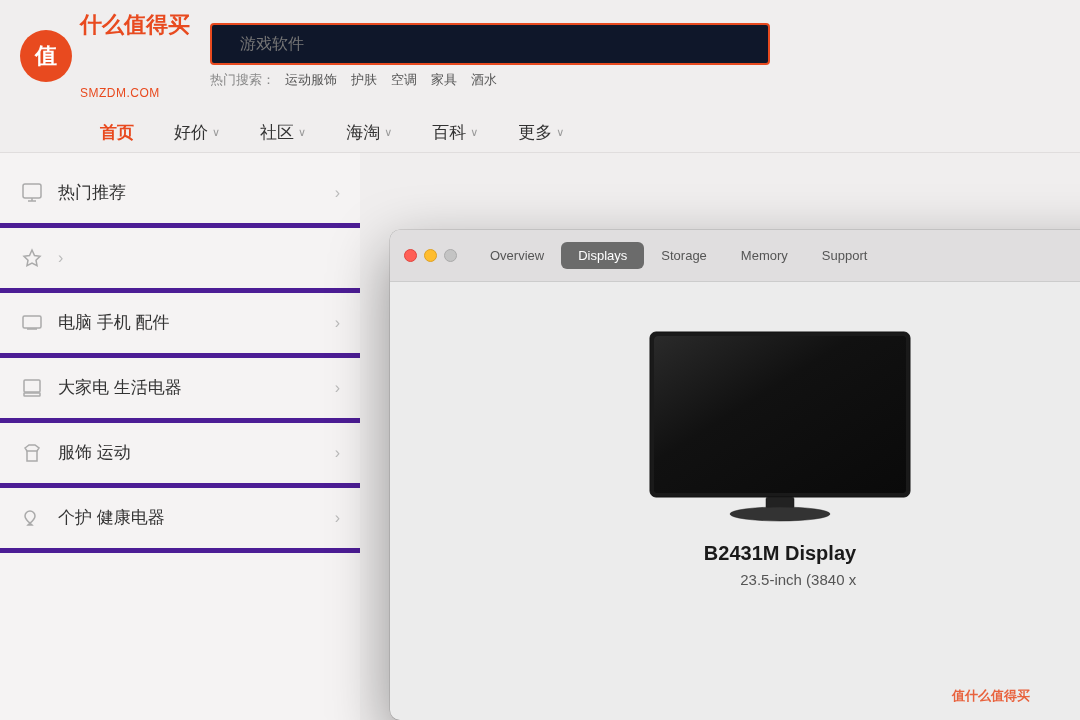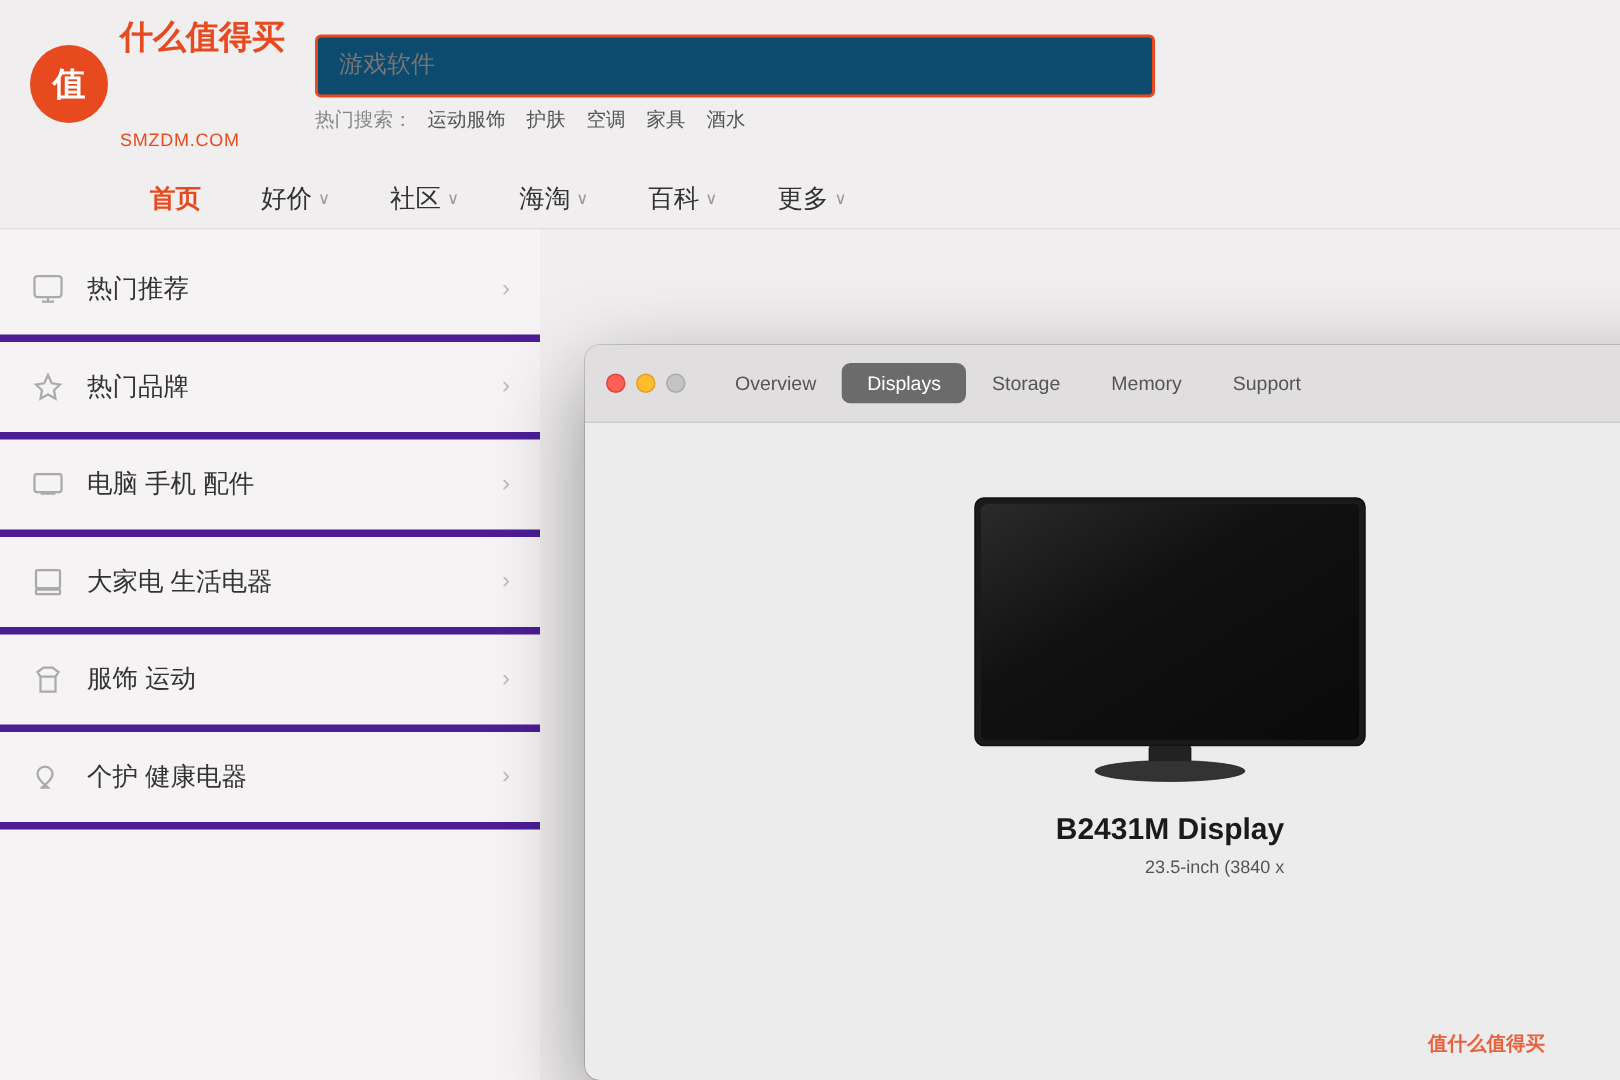--- a/index.html
+++ b/index.html
@@ -71,23 +71,23 @@
     
     .smzdm-search-area {
       flex: 1;
       max-width: 560px;
     }
 
     .smzdm-search-box {
       width: 100%;
       border: 2px solid #e84a1f;
       border-radius: 4px;
-      padding: 10px 14px;
+      padding: 10px 28px;
       font-size: 16px;
-      background: #0c4a6e;
+      background: #0f172a;
       color: #999;
       outline: none;
     }
 
     .smzdm-hot-search {
       display: flex;
       align-items: center;
       gap: 10px;
       margin-top: 6px;
       font-size: 13px;
@@ -272,21 +272,21 @@
     }
 
     .product-name {
       font-size: 20px;
       font-weight: bold;
       color: #1a1a1a;
       margin-bottom: 6px;
     }
 
     .product-spec {
-      font-size: 12px;
+      font-size: 15px;
       color: #555;
     }
 
     
     .watermark {
       position: absolute;
       bottom: 15px;
       right: 50px;
       font-size: 13px;
       color: #e84a1f;
@@ -345,21 +345,20 @@
         <span class="sidebar-item-text">热门推荐</span>
         <span class="sidebar-item-arrow">›</span>
       </div>
 
       <div class="sidebar-item">
         <div class="sidebar-item-icon">
           <svg width="20" height="20" viewBox="0 0 20 20" fill="none">
             <path d="M10 2L12.5 7.5L18 8.3L14 12.2L15 17.7L10 15L5 17.7L6 12.2L2 8.3L7.5 7.5Z" stroke="#aaa" stroke-width="1.5" fill="none"></path>
           </svg>
         </div>
-        <span class="sidebar-item-text">热门品牌</span>
         <span class="sidebar-item-arrow">›</span>
       </div>
 
       <div class="sidebar-item">
         <div class="sidebar-item-icon">
           <svg width="20" height="20" viewBox="0 0 20 20" fill="none">
             <rect x="1" y="3" width="18" height="12" rx="1.5" stroke="#aaa" stroke-width="1.5" fill="none"></rect>
             <line x1="5" y1="16" x2="15" y2="16" stroke="#aaa" stroke-width="1.5"></line>
           </svg>
         </div>

